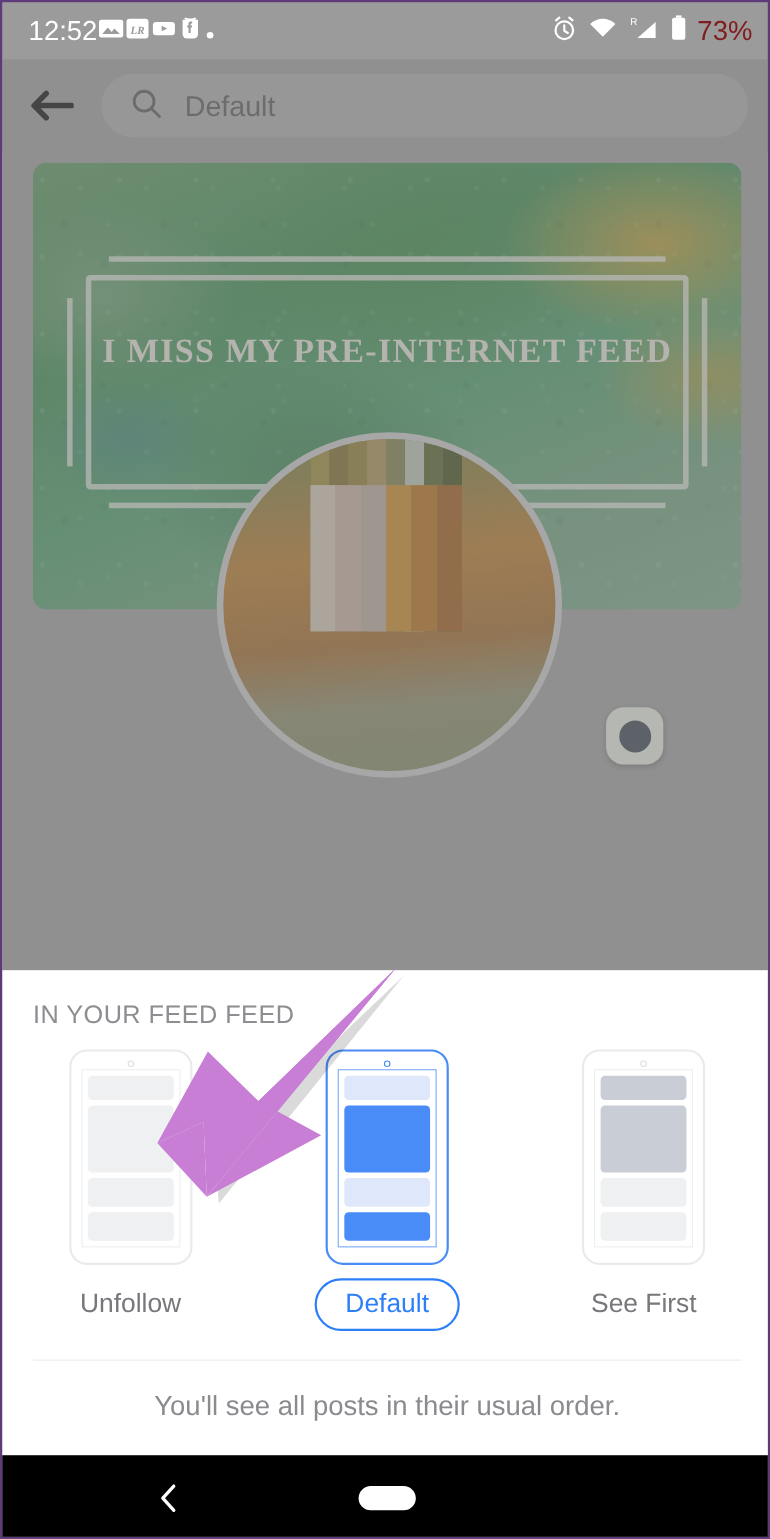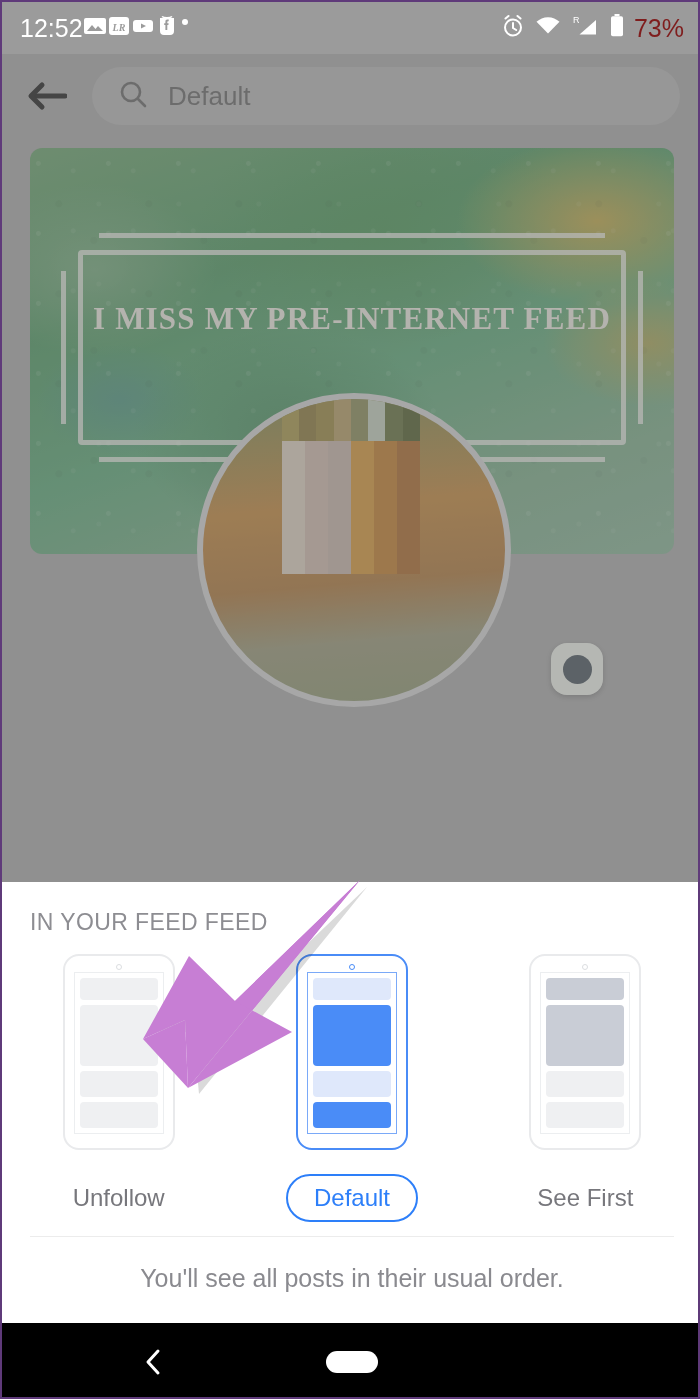--- a/index.html
+++ b/index.html
@@ -29,22 +29,23 @@
     left: 0; top: 0;
     width: 700px; height: 52px;
     display: flex;
     align-items: center;
     padding: 0 18px;
     box-sizing: border-box;
     color: #ffffff;
   }
   .status-left {
     display: flex;
-    align-items: flex-start;
+    align-items: flex-end;
     gap: 0;
+    margin-left: 6px;
   }
   .clock {
     font-size: 25px;
     letter-spacing: 0px;
     color: #ffffff;
     font-weight: 400;
   }
   .status-right {
     margin-left: auto;
     display: flex;
@@ -250,21 +251,20 @@
     width: 700px;
     display: flex;
     justify-content: space-around;
     align-items: flex-start;
   }
   .option {
     width: 200px;
     display: flex;
     flex-direction: column;
     align-items: center;
-    gap: 12px;
   }
   .phone {
     width: 112px;
     height: 196px;
     border-radius: 16px;
     border: 2px solid #e9eaec;
     box-sizing: border-box;
     background: #ffffff;
     padding: 16px 9px 14px;
     display: flex;

